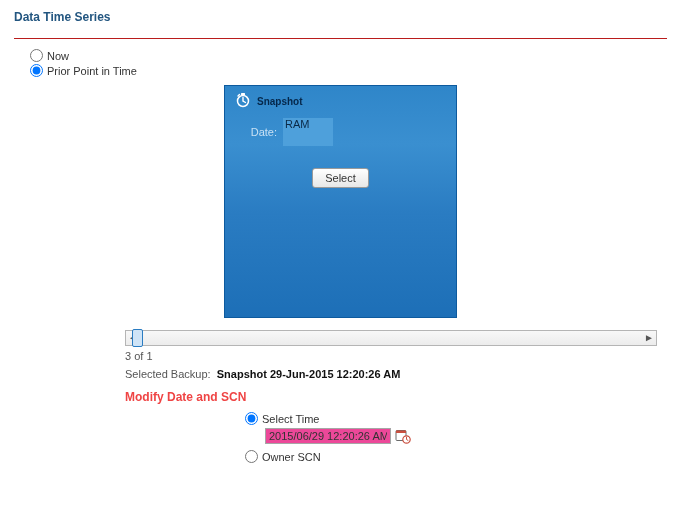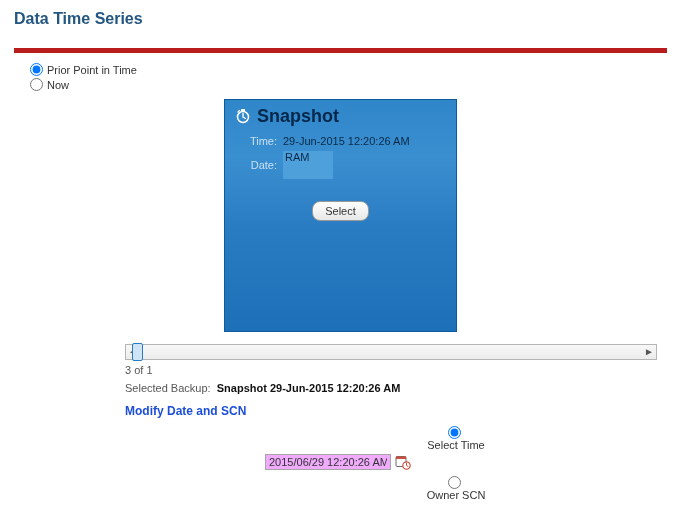--- a/index.html
+++ b/index.html
@@ -8,23 +8,23 @@
     padding: 10px 14px;
     font-family: Tahoma, Arial, sans-serif;
     font-size: 11px;
     color: #333;
     background: #fff;
     width: 681px;
   }
   .section-title {
     color: #235680;
     font-weight: bold;
-    font-size: 16px;
-    padding-bottom: 20px;
-    border-bottom: 5px solid #b91c1c;
+    font-size: 12px;
+    padding-bottom: 14px;
+    border-bottom: 1px solid #b91c1c;
     margin-bottom: 10px;
   }
   .radio-group { margin-left: 16px; }
   .radio-row { display: flex; align-items: center; margin-bottom: 2px; }
   .radio-row input[type="radio"] { margin: 0 4px 0 0; }
   .radio-row label { color: #333; }
   .snapshot-area {
     display: flex;
     justify-content: center;
     margin: 8px 0 12px 0;
@@ -37,21 +37,21 @@
     color: #fff;
     padding: 6px 10px;
   }
   .snapshot-header {
     display: flex;
     align-items: center;
     margin-bottom: 6px;
   }
   .snapshot-header .title {
     font-weight: bold;
-    font-size: 18px;
+    font-size: 10px;
     color: #05274a;
     margin-left: 6px;
   }
   .snap-row {
     display: flex;
     align-items: center;
     padding: 2px 0;
   }
   .snap-label {
     width: 42px;
@@ -69,21 +69,21 @@
     padding: 0 24px 16px 2px;
   }
   .select-btn-wrap {
     display: flex;
     justify-content: center;
     margin-top: 20px;
   }
   .select-btn {
     background: linear-gradient(#ffffff, #e7e7e7);
     border: 1px solid #9a9a9a;
-    border-radius: 8px;
+    border-radius: 3px;
     font-size: 11px;
     color: #333;
     padding: 3px 12px;
     cursor: pointer;
   }
   .timeline-wrap { margin: 0 10px 4px 111px; }
   .timeline {
     position: relative;
     height: 16px;
     border: 1px solid #b5b5b5;
@@ -108,78 +108,74 @@
     font-size: 10px;
     color: #555;
     cursor: pointer;
     user-select: none;
     line-height: 1;
   }
   .pager { color: #555; margin: 2px 0 6px 111px; }
   .selected-backup { color: #555; margin-left: 111px; margin-bottom: 10px; }
   .selected-backup .val { color: #111; font-weight: bold; text-align: center; }
   .subsection-title {
-    color: #1d4ed8;
+    color: #ef4444;
     font-weight: bold;
     font-size: 12px;
     margin: 6px 0 8px 111px;
   }
   .modify-group { margin-left: 231px; }
-  .modify-row { display: flex; align-items: center; margin-bottom: 3px; flex-direction: column; }
+  .modify-row { display: flex; align-items: center; margin-bottom: 3px; }
   .modify-row input[type="radio"] { margin: 0 4px 0 0; }
   .dt-input-row { display: flex; align-items: center; margin: 2px 0 6px 20px; }
   .dt-input {
     width: 126px;
     font-size: 11px;
     padding: 1px 3px;
     border: 1px solid #a6a6a6;
-    background: #f0abfc;
+    background: #ec4899;
     color: #333;
   }
   .cal-icon {
     margin-left: 4px;
     cursor: pointer;
     display: inline-flex;
     align-items: center;
   }
 </style>
 </head>
 <body>
 
 <div class="section-title">Data Time Series</div>
 
 <div class="radio-group">
   <div class="radio-row">
+    <input type="radio" name="pit" style="">
+    <label>Now</label>
+  </div>
+  <div class="radio-row">
     <input type="radio" name="pit" checked="" style="">
     <label>Prior Point in Time</label>
-  </div>
-  <div class="radio-row">
-    <input type="radio" name="pit" style="">
-    <label>Now</label>
   </div>
 </div>
 
 <div class="snapshot-area">
   <div class="snapshot-card">
     <div class="snapshot-header">
       <span>
         <svg width="16" height="16" viewBox="0 0 16 16">
           <circle cx="8" cy="9" r="5.5" fill="none" stroke="#ffffff" stroke-width="1.5"></circle>
           <path d="M8 5.5 V9 L10.5 10.5" stroke="#ffffff" stroke-width="1.4" fill="none" stroke-linecap="round"></path>
           <rect x="6" y="1" width="4" height="2" rx="0.5" fill="#ffffff"></rect>
           <path d="M3 4 L4.5 2.5" stroke="#ffffff" stroke-width="1.4" stroke-linecap="round"></path>
         </svg>
       </span>
       <span class="title">Snapshot</span>
     </div>
     <div class="snap-row">
-      <span class="snap-label">Time:</span>
-      <span class="snap-val">29-Jun-2015 12:20:26 AM</span>
-    </div>
-    <div class="snap-row">
       <span class="snap-label">Date:</span>
       <span class="snap-val highlight">RAM</span>
     </div>
     <div class="select-btn-wrap">
       <button class="select-btn">Select</button>
     </div>
   </div>
 </div>
 
 <div class="timeline-wrap">

